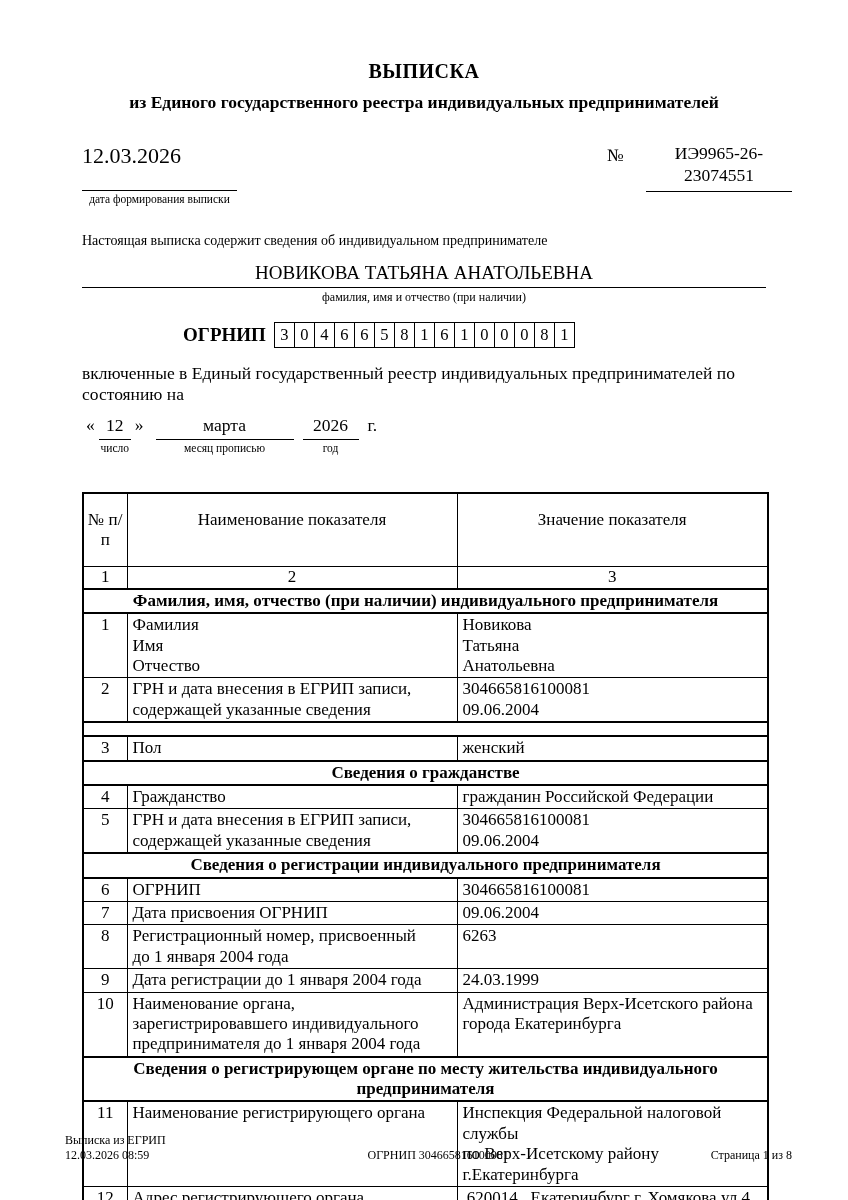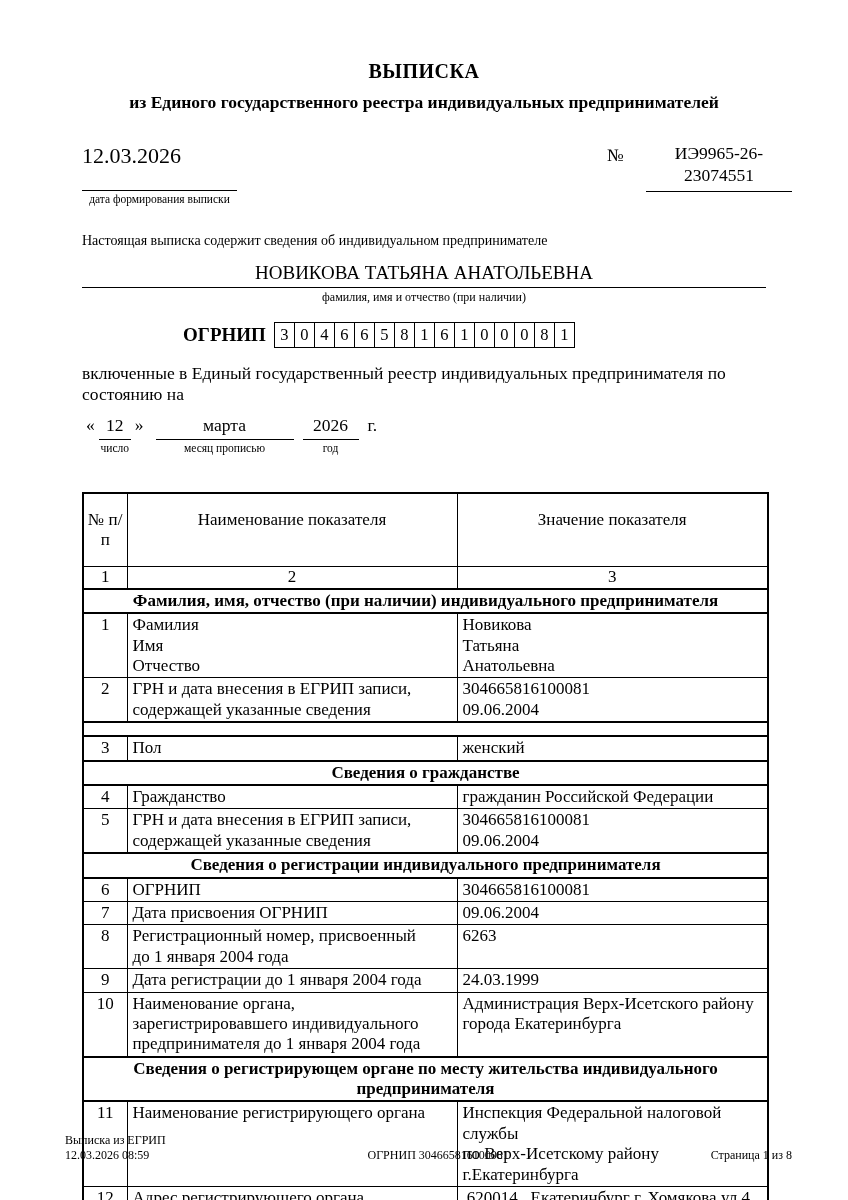--- a/index.html
+++ b/index.html
@@ -218,21 +218,21 @@
         <div class="ogrnip-cell">6</div>
         <div class="ogrnip-cell">1</div>
         <div class="ogrnip-cell">0</div>
         <div class="ogrnip-cell">0</div>
         <div class="ogrnip-cell">0</div>
         <div class="ogrnip-cell">8</div>
         <div class="ogrnip-cell">1</div>
       </div>
     </div>
 
-    <div class="included-line">включенные в Единый государственный реестр индивидуальных предпринимателя по
+    <div class="included-line">включенные в Единый государственный реестр индивидуальных предпринимателей по
 состоянию на</div>
 
     <div class="date-words">
       <span class="quote-mark">«</span>
       <span class="dw-field dw-day">
         <span class="u-value" style="display:block;">12</span>
         <span class="u-line" style="display:block;"></span>
         <span class="u-caption" style="display:block;">число</span>
       </span>
       <span class="quote-mark">»</span>
@@ -330,21 +330,21 @@
         <tr>
           <td class="cell-num">9</td>
           <td class="cell-name">Дата регистрации до 1 января 2004 года</td>
           <td class="cell-value">24.03.1999</td>
         </tr>
         <tr>
           <td class="cell-num">10</td>
           <td class="cell-name">Наименование органа,
 зарегистрировавшего индивидуального
 предпринимателя до 1 января 2004 года</td>
-          <td class="cell-value">Администрация Верх-Исетского району
+          <td class="cell-value">Администрация Верх-Исетского района
 города Екатеринбурга</td>
         </tr>
         <tr class="section-row">
           <td colspan="3">Сведения о регистрирующем органе по месту жительства индивидуального
 предпринимателя</td>
         </tr>
         <tr>
           <td class="cell-num">11</td>
           <td class="cell-name">Наименование регистрирующего органа</td>
           <td class="cell-value">Инспекция Федеральной налоговой службы

